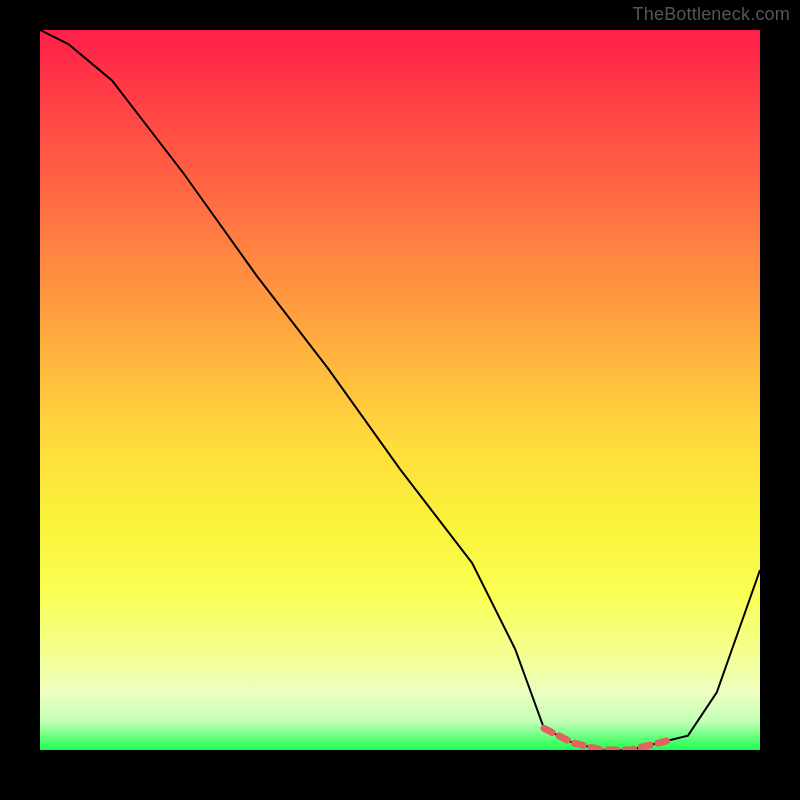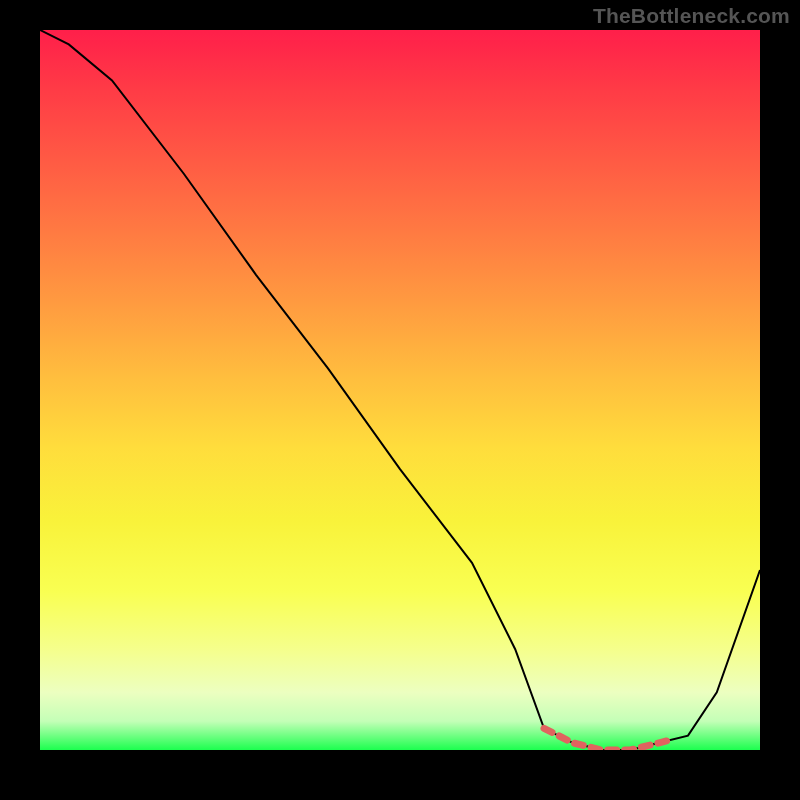--- a/index.html
+++ b/index.html
@@ -14,22 +14,22 @@
     position: relative;
     width: 800px;
     height: 800px;
     background: #000;
   }
   .watermark {
     position: absolute;
     top: 4px;
     right: 10px;
     color: #555;
-    font-size: 21px;
-    font-weight: bold;
+    font-size: 18px;
+    font-weight: normal;
     letter-spacing: 0.2px;
     z-index: 10;
   }
   .plot {
     position: absolute;
     left: 40px;
     top: 30px;
     width: 720px;
     height: 720px;
   }

